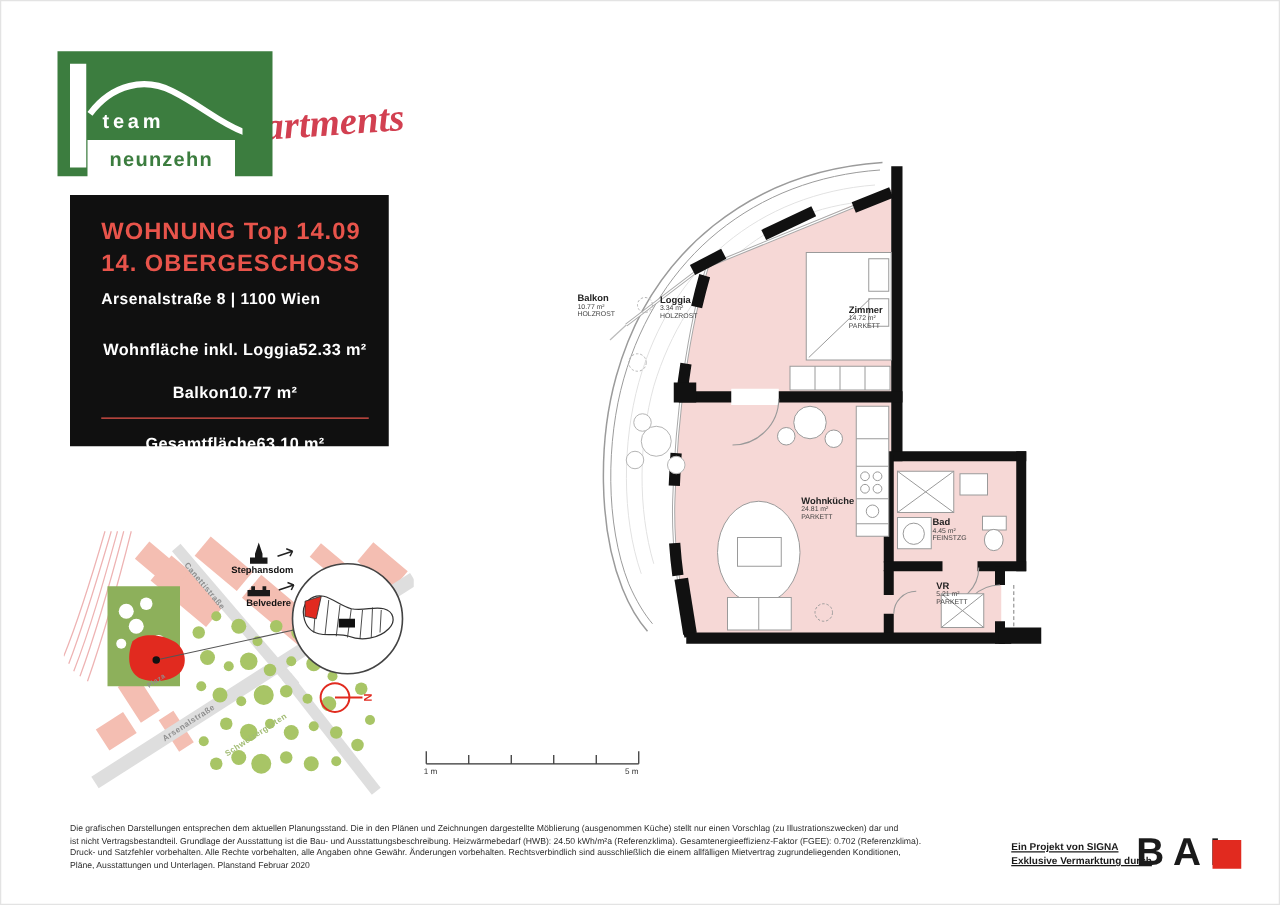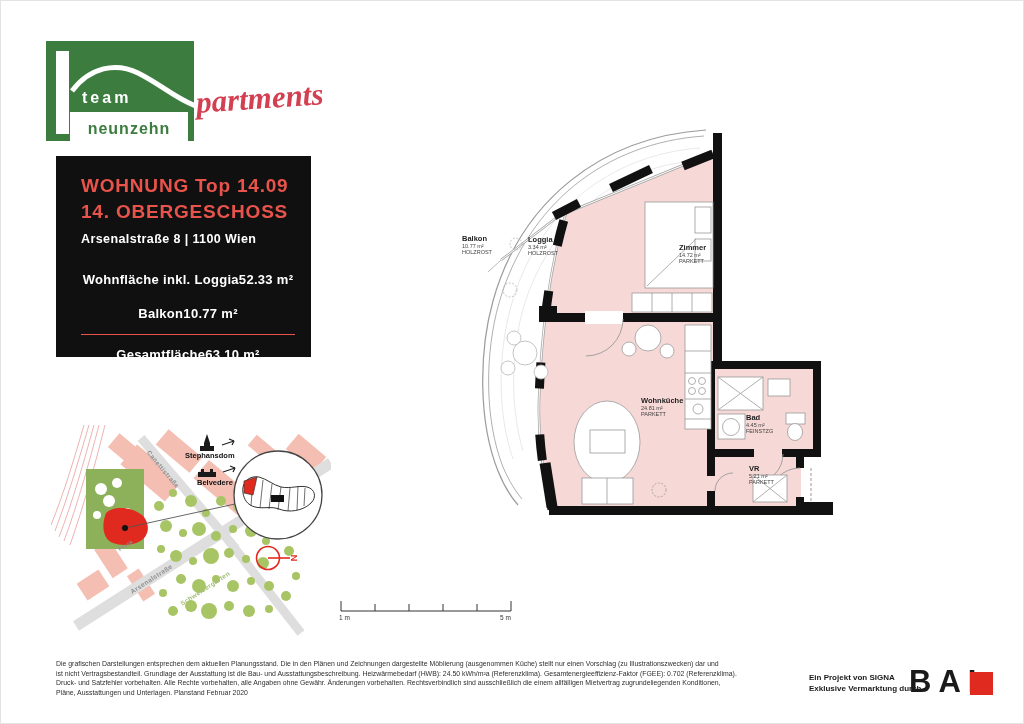--- a/index.html
+++ b/index.html
@@ -7,21 +7,21 @@
         font-family:"Liberation Sans",sans-serif;overflow:hidden;
         border:1px solid #e3e3e3;box-sizing:border-box;}
   .abs{position:absolute;}
 
   
   #wordmark-serif{left:196px;top:44px;font-family:"Liberation Serif",serif;
         font-weight:bold;font-size:54px;color:#151515;letter-spacing:-2px;line-height:1;}
   #wordmark-script{left:194px;top:86px;font-family:"Liberation Serif",serif;
         font-style:italic;font-weight:bold;font-size:31px;color:#d24051;
         transform:rotate(-4deg);transform-origin:left top;line-height:1;}
-  #logo-box{left:45px;top:40px;width:148px;height:100px;background:#3c7d3f;}
+  #logo-box{left:45px;top:40px;width:148px;height:100px;background:#3c7d3f;padding-left:24px;}
   #logo-tbar{position:absolute;left:10px;top:10px;width:13px;height:83px;background:#fff;}
   #logo-team{position:absolute;left:36px;top:48px;color:#fff;font-weight:bold;
         font-size:16px;letter-spacing:3px;}
   #logo-nzbox{position:absolute;left:24px;top:71px;width:118px;height:33px;background:#fff;
         display:flex;align-items:center;justify-content:center;}
   #logo-nz{color:#3c7d3f;font-weight:bold;font-size:16px;letter-spacing:1px;}
 
   
   #info-panel{left:55px;top:155px;width:255px;height:201px;background:#101010;
         box-sizing:border-box;padding:17px 16px 0 25px;color:#fff;}
@@ -40,21 +40,21 @@
   .scale-label{font-size:6.5px;color:#333;}
 
   
   .lm-label{font-weight:bold;font-size:7.5px;color:#111;}
   .st-label{font-weight:bold;font-size:6.5px;color:#8f8f8f;letter-spacing:0.4px;white-space:nowrap;}
   #lbl-schweizergarten{color:#a3bd75;}
   #north-n{font-weight:bold;font-size:9px;color:#e12a1f;transform:rotate(90deg);}
 
   
   #footer-text{left:55px;top:658px;width:735px;font-size:6.9px;line-height:9.7px;color:#2e2e2e;}
-  #signa-block{left:808px;top:671px;font-size:8px;font-weight:bold;color:#1a1a1a;line-height:11px;}
+  #signa-block{left:808px;top:671px;font-size:8px;font-weight:bold;color:#1a1a1a;line-height:11px;text-decoration:underline;}
   #bai-text{left:908px;top:663px;font-size:31px;font-weight:bold;color:#1a1a1a;letter-spacing:7px;}
   #bai-square{left:969px;top:671px;width:23px;height:23px;background:#e12a1f;}
 </style>
 </head>
 <body>
 
 <div id="page">
 
   <div class="abs" id="wordmark-script">partments</div>
 

